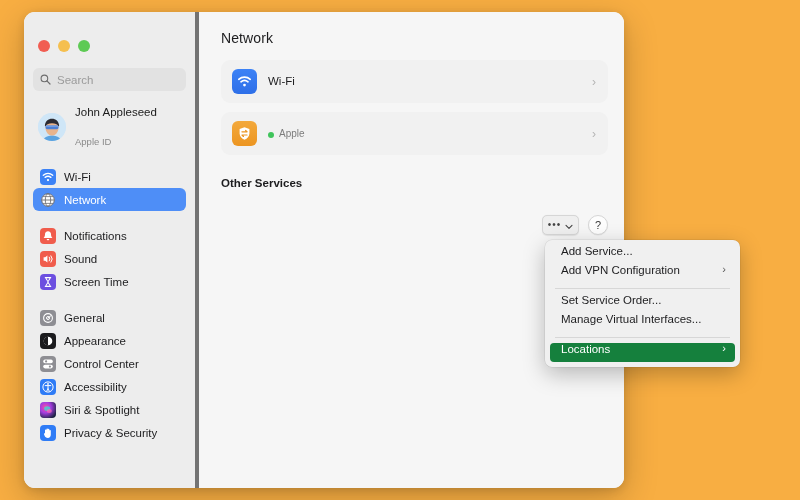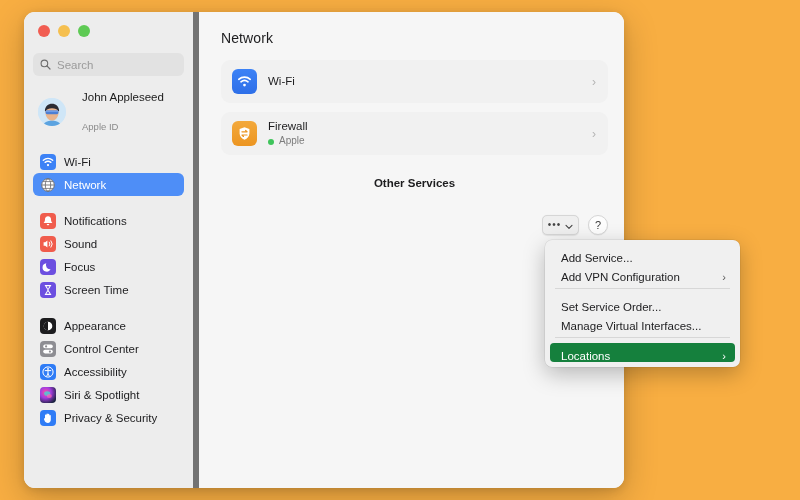--- a/index.html
+++ b/index.html
@@ -28,22 +28,22 @@
     box-shadow: 0 10px 34px rgba(0,0,0,0.22), 0 2px 8px rgba(0,0,0,0.12);
     overflow: hidden;
     display: flex;
   }
 
   
   #sidebar {
     width: 175px;
     height: 100%;
     background: #EDEDED;
-    border-right: 6px solid #737373;
-    padding: 0 9px;
+    border-right: 4px solid #737373;
+    padding: 15px 9px;
     position: relative;
   }
 
   .traffic-lights {
     display: flex;
     gap: 8px;
     padding: 13px 0 0 5px;
   }
   .tl {
     width: 12px; height: 12px; border-radius: 50%;
@@ -74,21 +74,21 @@
     width: 100%;
     padding: 0;
   }
   .search-input::placeholder { color: #9B9B9B; }
 
   
   .profile {
     margin-top: 12px;
     display: flex;
     align-items: center;
-    gap: 16px;
+    gap: 9px;
     padding: 3px 5px;
     border-radius: 6px;
   }
   .avatar {
     width: 28px; height: 28px; border-radius: 50%;
     background: #CFE6F7;
     position: relative;
     overflow: hidden;
     flex: 0 0 auto;
   }
@@ -176,21 +176,20 @@
     font-size: 12px;
     line-height: 1;
     flex: 0 0 auto;
   }
 
   .section-title {
     font-size: 11.5px;
     font-weight: bold;
     color: #1d1d1f;
     margin-top: 22px;
-    text-align: center;
   }
 
   
   .toolbar {
     position: absolute;
     right: 16px;
     top: 203px;
     display: flex;
     align-items: center;
     gap: 9px;
@@ -223,21 +222,21 @@
     width: 195px;
     background: #F0F0F0;
     border-radius: 7px;
     box-shadow: 0 7px 22px rgba(0,0,0,0.26), 0 0 0 0.5px rgba(0,0,0,0.10);
     padding: 5px 0 5px 0;
     z-index: 50;
   }
   .menu-item {
     height: 19px;
     display: flex;
-    align-items: flex-end;
+    align-items: flex-start;
     padding: 0 9px 0 11px;
     font-size: 11.5px;
     color: #1d1d1f;
     white-space: nowrap;
     margin: 0 5px;
     border-radius: 4px;
   }
   .menu-item .sub-chev {
     margin-left: auto;
     font-size: 11px;
@@ -343,38 +342,40 @@
             <path d="M7.4 4.5L5.2 6.3H3.6v3.4h1.6l2.2 1.8z" fill="#fff"></path>
             <path d="M9.3 6.1a3 3 0 0 1 0 3.8M11 4.8a5 5 0 0 1 0 6.4" fill="none" stroke="#fff" stroke-width="1" stroke-linecap="round"></path>
           </svg>
         </span>
         <span class="nav-label">Sound</span>
       </div>
       <div class="nav-item">
         <span class="nav-icon">
           <svg width="16" height="16" viewBox="0 0 16 16">
             <rect width="16" height="16" rx="4" fill="#6C4FE0"></rect>
-            <path d="M10.6 10.1A4 4 0 0 1 6.3 4.3a4.2 4.2 0 1 0 4.3 5.8z" fill="#fff"></path>
-          </svg>
-        </span>
-        <span class="nav-label">Focus</span>
-      </div>
-      <div class="nav-item">
-        <span class="nav-icon">
-          <svg width="16" height="16" viewBox="0 0 16 16">
-            <rect width="16" height="16" rx="4" fill="#6C4FE0"></rect>
             <path d="M5.3 3.6h5.4M5.3 12.4h5.4" stroke="#fff" stroke-width="1.1" stroke-linecap="round"></path>
             <path d="M5.9 3.6c0 2.3 2.1 2.8 2.1 4.4s-2.1 2.1-2.1 4.4M10.1 3.6c0 2.3-2.1 2.8-2.1 4.4s2.1 2.1 2.1 4.4" fill="none" stroke="#fff" stroke-width="1.05"></path>
           </svg>
         </span>
         <span class="nav-label">Screen Time</span>
       </div>
     </div>
 
     <div class="nav-group">
+      <div class="nav-item">
+        <span class="nav-icon">
+          <svg width="16" height="16" viewBox="0 0 16 16">
+            <rect width="16" height="16" rx="4" fill="#8E8E93"></rect>
+            <circle cx="8" cy="8" r="4.4" fill="none" stroke="#fff" stroke-width="1.1"></circle>
+            <circle cx="8" cy="8" r="1.5" fill="none" stroke="#fff" stroke-width="1"></circle>
+            <line x1="8" y1="8" x2="11" y2="5.6" stroke="#fff" stroke-width="1" stroke-linecap="round"></line>
+          </svg>
+        </span>
+        <span class="nav-label">General</span>
+      </div>
       <div class="nav-item">
         <span class="nav-icon">
           <svg width="16" height="16" viewBox="0 0 16 16">
             <rect width="16" height="16" rx="4" fill="#1C1C1E"></rect>
             <circle cx="8" cy="8" r="4.3" fill="#fff"></circle>
             <path d="M8 3.7a4.3 4.3 0 0 0 0 8.6z" fill="#1C1C1E"></path>
           </svg>
         </span>
         <span class="nav-label">Appearance</span>
       </div>
@@ -449,21 +450,20 @@
     </div>
 
     <div class="card">
       <span class="card-icon fw">
         <svg width="17" height="17" viewBox="0 0 16 16">
           <path d="M8 2.2l4.6 1.6v4c0 3-2 5-4.6 6.1C5.4 12.8 3.4 10.8 3.4 7.8v-4z" fill="#fff"></path>
           <path d="M5.6 6.4h4.8L9 5M10.4 9.4H5.6L7 10.8" fill="none" stroke="#EC9521" stroke-width="1.15" stroke-linecap="round" stroke-linejoin="round"></path>
         </svg>
       </span>
       <div class="card-body">
-        <div class="card-title">Firewall</div>
         <div class="card-status">
           <span class="dot-green"></span>
           <span>Apple</span>
         </div>
       </div>
       <span class="chev-right">›</span>
     </div>
 
     <div class="section-title">Other Services</div>
 

